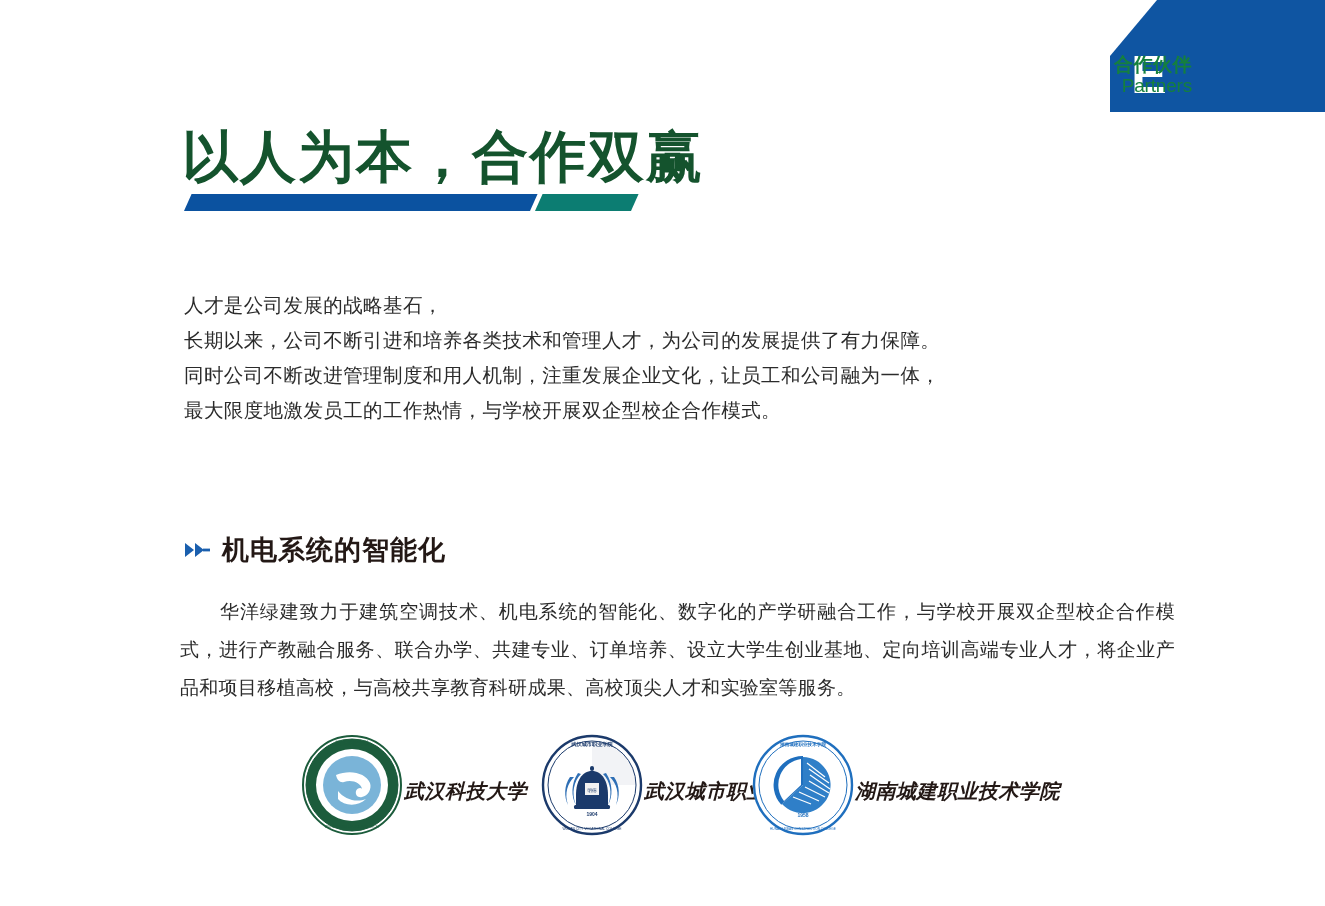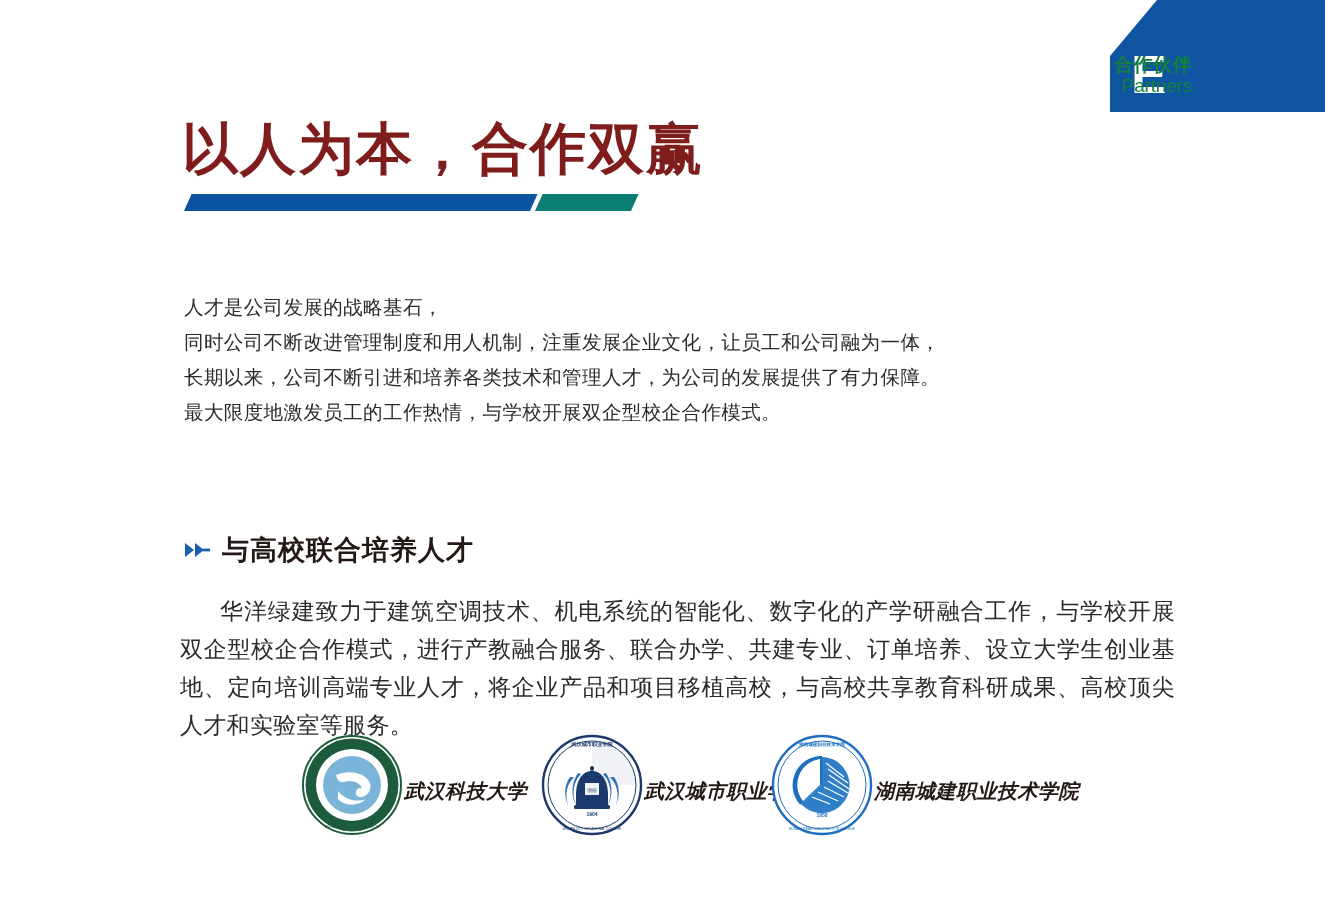--- a/index.html
+++ b/index.html
@@ -67,24 +67,24 @@
     font-size: 19px;
     font-weight: normal;
     letter-spacing: -0.2px;
     font-family: "Liberation Sans", sans-serif;
   }
 
   
   .headline {
     position: absolute;
     left: 182px;
-    top: 112px;
+    top: 120px;
     font-size: 56px;
     font-weight: bold;
-    color: #7f1d1d;
+    color: #14532d;
     letter-spacing: 2px;
     font-family: "DejaVu Sans", "Liberation Sans", sans-serif;
     white-space: nowrap;
   }
 
   .rule {
     position: absolute;
     left: 184px;
     top: 194px;
     width: 446px;
@@ -112,21 +112,21 @@
   }
 
   
   .intro {
     position: absolute;
     left: 184px;
     top: 290px;
     font-size: 19.5px;
     color: #2b2b2b;
     line-height: 35px;
-    font-family: Liberation Sans, sans-serif;
+    font-family: Liberation Mono, monospace;
     letter-spacing: 0.4px;
   }
   .intro div { white-space: nowrap; }
 
   
   .section-head {
     position: absolute;
     left: 184px;
     top: 532px;
     display: flex;
@@ -147,21 +147,21 @@
     font-family: "DejaVu Sans", "Liberation Sans", sans-serif;
     white-space: nowrap;
   }
 
   
   .body-para {
     position: absolute;
     left: 180px;
     top: 592px;
     width: 995px;
-    font-size: 23px;
+    font-size: 19px;
     color: #2b2b2b;
     line-height: 38px;
     text-align: justify;
     text-justify: inter-character;
     text-indent: 40px;
     font-family: "DejaVu Sans", "Liberation Sans", sans-serif;
     letter-spacing: 0.3px;
   }
 
   
@@ -173,21 +173,21 @@
     display: flex;
     align-items: flex-start;
   }
   .logo-cell {
     display: flex;
     flex-direction: row;
     align-items: center;
   }
   .logo-cell.c1 { width: 240px; }
   .logo-cell.c2 { width: 230px; }
-  .logo-cell.c3 { width: 290px; }
+  .logo-cell.c3 { width: 290px; justify-content: flex-end; }
   .logo-mark { width: 104px; height: 104px; }
   .logo-caption {
     margin-top: 12px;
     font-size: 20px;
     font-style: italic;
     font-weight: bold;
     color: #231815;
     white-space: nowrap;
     font-family: "DejaVu Sans", "Liberation Sans", sans-serif;
     letter-spacing: 0.5px;
@@ -208,34 +208,34 @@
   </div>
 
   <div class="headline">以人为本，合作双赢</div>
   <div class="rule">
     <div class="rule-blue"></div>
     <div class="rule-green"></div>
   </div>
 
   <div class="intro">
     <div>人才是公司发展的战略基石，</div>
+    <div>长期以来，公司不断引进和培养各类技术和管理人才，为公司的发展提供了有力保障。</div>
     <div>同时公司不断改进管理制度和用人机制，注重发展企业文化，让员工和公司融为一体，</div>
-    <div>长期以来，公司不断引进和培养各类技术和管理人才，为公司的发展提供了有力保障。</div>
     <div>最大限度地激发员工的工作热情，与学校开展双企型校企合作模式。</div>
   </div>
 
   <div class="section-head">
     <span class="arrow-bullet">
       <svg viewBox="0 0 28 20" width="28" height="20" aria-hidden="true">
         <path d="M1 3 L10 10 L1 17 Z" fill="#1a5fae"></path>
         <path d="M11 3 L20 10 L11 17 Z" fill="#1a5fae"></path>
         <rect x="19" y="8.6" width="7" height="2.8" fill="#1a5fae"></rect>
       </svg>
     </span>
-    <span class="section-title">与高校联合培养人才</span>
+    <span class="section-title">机电系统的智能化</span>
   </div>
 
   <div class="body-para">华洋绿建致力于建筑空调技术、机电系统的智能化、数字化的产学研融合工作，与学校开展双企型校企合作模式，进行产教融合服务、联合办学、共建专业、订单培养、设立大学生创业基地、定向培训高端专业人才，将企业产品和项目移植高校，与高校共享教育科研成果、高校顶尖人才和实验室等服务。</div>
 
   <div class="logos">
 
     <div class="logo-cell c1">
       <span class="logo-mark">
         <svg viewBox="0 0 104 104" width="104" height="104" aria-hidden="true">
           <circle cx="52" cy="52" r="50" fill="#ffffff"></circle>

